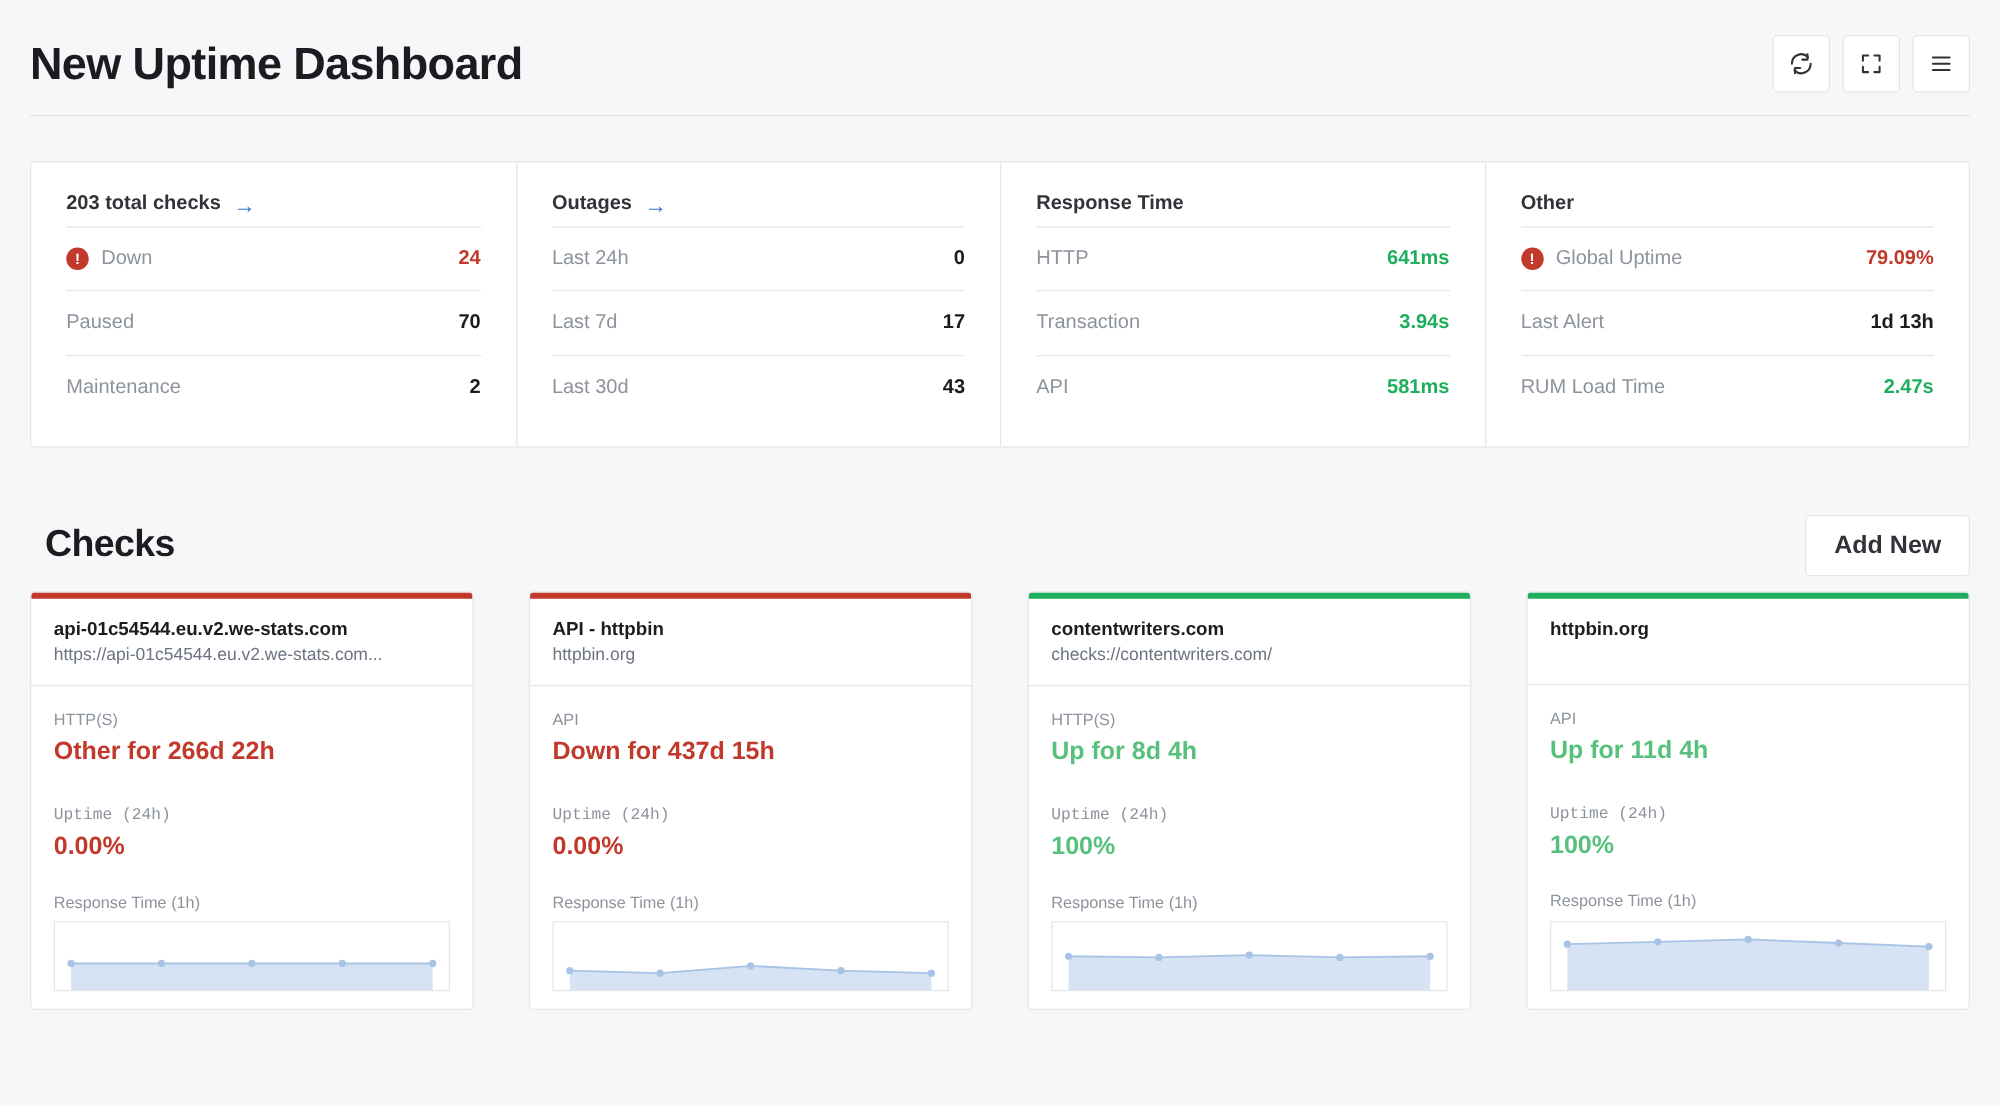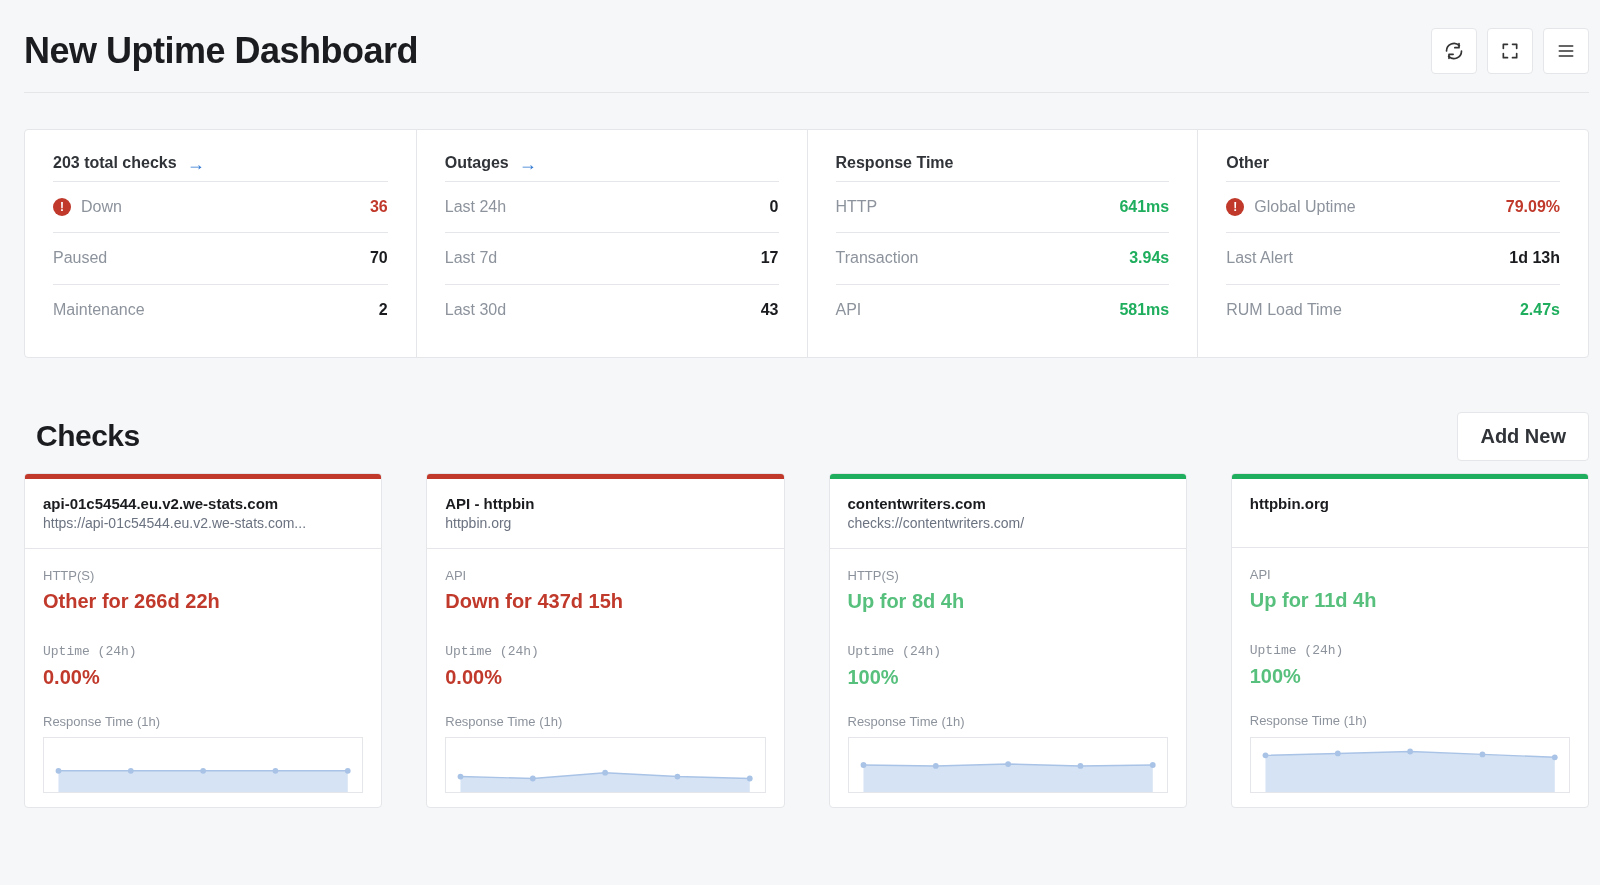--- a/index.html
+++ b/index.html
@@ -19,21 +19,21 @@
   }
   *{box-sizing:border-box;}
   body{
     margin:0;
     background:var(--bg);
     font-family:"Segoe UI","Helvetica Neue",Arial,sans-serif;
     color:var(--text);
     font-size:15px;
     line-height:1.4;
   }
-  .page{width:1600px;min-height:885px;padding:0 11px 40px 24px;}
+  .page{width:1600px;min-height:885px;padding:0 24px 40px 24px;}
   
   .hdr{
     display:flex;align-items:center;justify-content:space-between;
     padding:26px 0 16px 0;border-bottom:1px solid var(--border);
   }
   .hdr h1{margin:0;font-size:36px;font-weight:800;letter-spacing:-0.5px;}
   .hdr-actions{display:flex;gap:10px;}
   .icon-btn{
     width:46px;height:46px;border:1px solid var(--border);background:var(--card);
     display:flex;align-items:center;justify-content:center;cursor:pointer;border-radius:4px;
@@ -124,21 +124,21 @@
       <div class="sum-col">
         <div class="sum-title">
           <span>203 total checks</span>
           <span class="arrow-link">→</span>
         </div>
         <div class="sum-row">
           <div class="sum-label">
             <span class="alert-icon">!</span>
             <span>Down</span>
           </div>
-          <div class="sum-val red">36</div>
+          <div class="sum-val red">24</div>
         </div>
         <div class="sum-row">
           <div class="sum-label">
             <span>Paused</span>
           </div>
           <div class="sum-val ">70</div>
         </div>
         <div class="sum-row">
           <div class="sum-label">
             <span>Maintenance</span>

